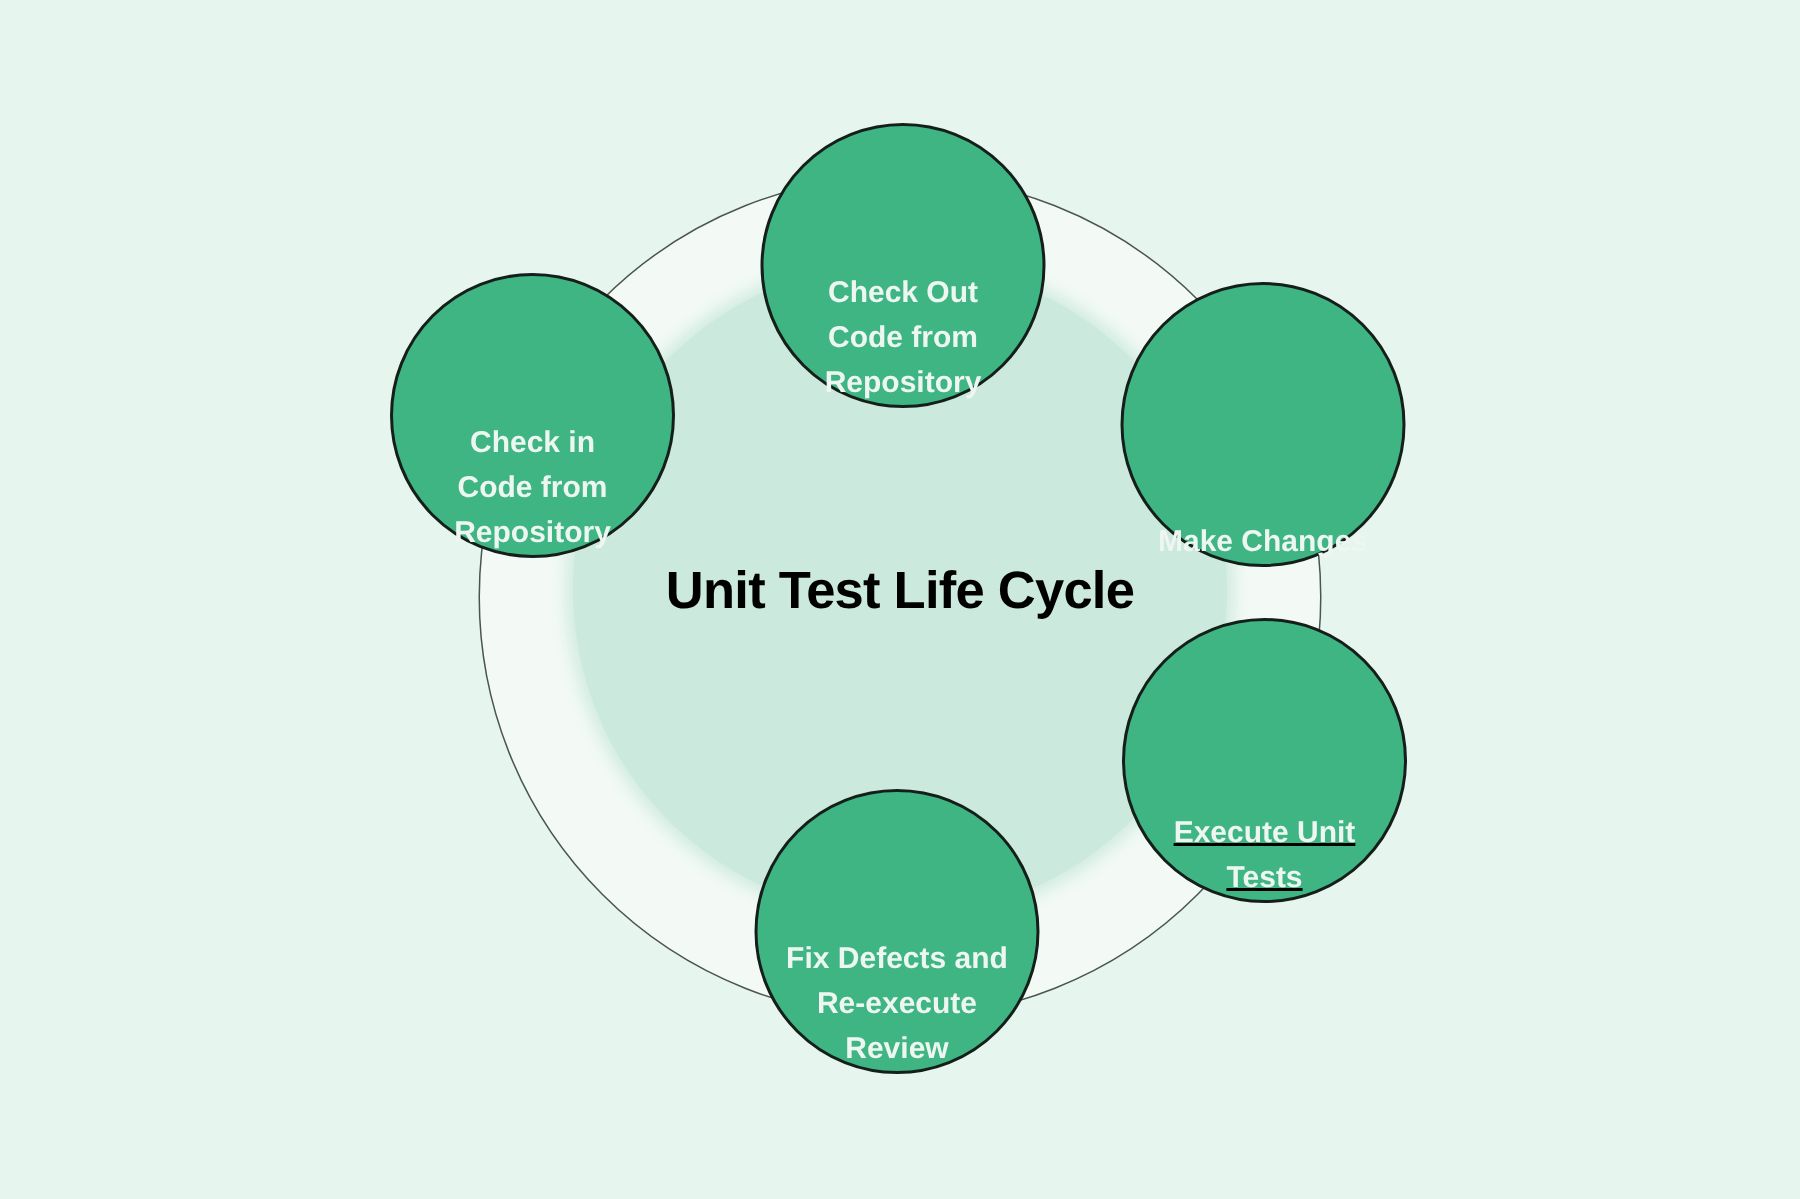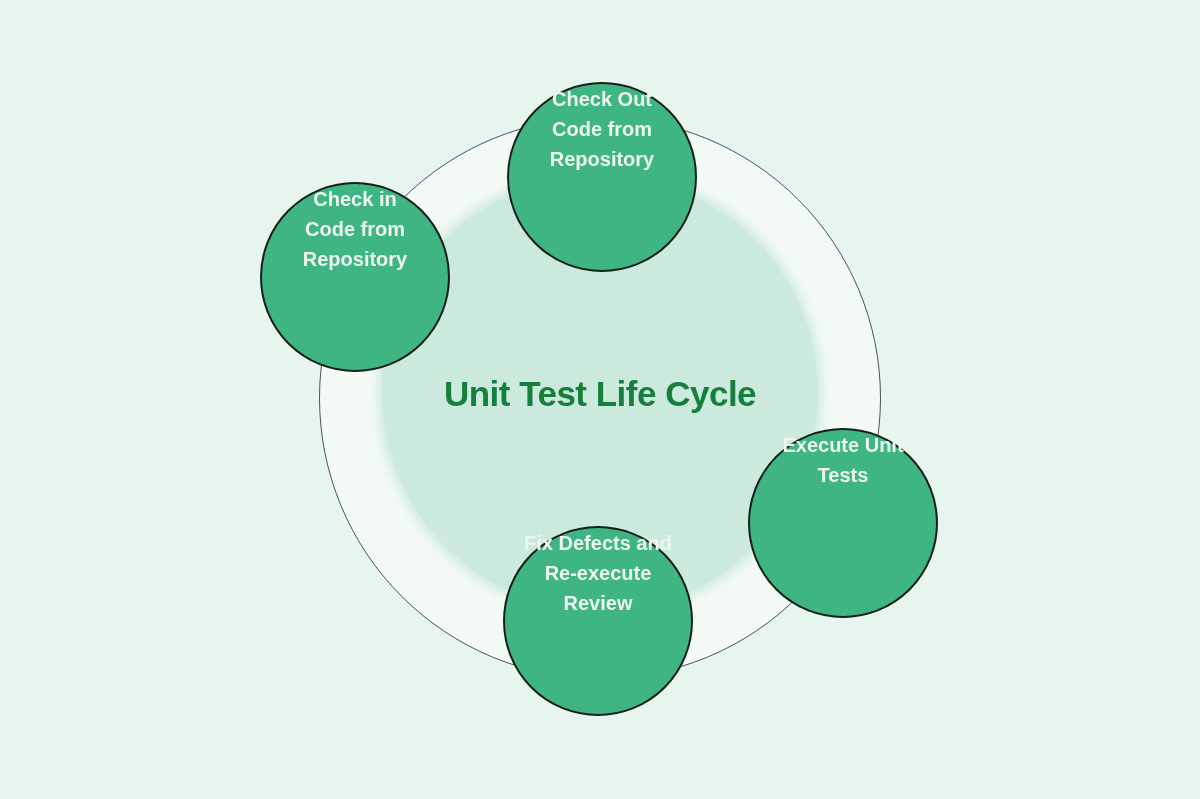--- a/index.html
+++ b/index.html
@@ -35,47 +35,47 @@
   .title {
     position: absolute;
     left: 0; top: 374px;
     width: 1200px;
     margin: 0;
     text-align: center;
     font-size: 35px;
     line-height: 40px;
     font-weight: 700;
     letter-spacing: -0.5px;
-    color: #15803d;
+    color: #000000;
   }
 
   .node {
     position: absolute;
     width: 190px; height: 190px;
     border-radius: 50%;
     background: #3fb584;
     border: 2px solid #151f1a;
     box-sizing: border-box;
     display: flex;
-    align-items: flex-start;
+    align-items: flex-end;
     justify-content: center;
   }
   .node-label {
     display: block;
     text-align: center;
     white-space: pre-line;
     color: #edf6f1;
     font-size: 20px;
     line-height: 30px;
     font-weight: 700;
   }
 
   .pos-top          { left: 507px; top:  82px; }
   .pos-top-right    { left: 747px; top: 188px; }
-  .pos-bottom-right { left: 748px; top: 428px; }
+  .pos-bottom-right { left: 748px; top: 412px; text-decoration: underline; }
   .pos-bottom       { left: 503px; top: 526px; }
   .pos-bottom-left  { left: 262px; top: 429px; }
   .pos-top-left     { left: 260px; top: 182px; }
 </style>
 </head>
 <body>
 
 <div class="canvas">
 
   <div class="ring"></div>
@@ -83,20 +83,23 @@
   <div class="center-circle"></div>
 
   <h1 class="title">Unit Test Life Cycle</h1>
 
   <div class="node pos-top">
     <span class="node-label">Check Out
 Code from
 Repository</span>
   </div>
 
+  <div class="node pos-top-right">
+    <span class="node-label">Make Changes</span>
+  </div>
 
   <div class="node pos-bottom-right">
     <span class="node-label">Execute Unit
 Tests</span>
   </div>
 
   <div class="node pos-bottom">
     <span class="node-label">Fix Defects and
 Re-execute
 Review</span>

